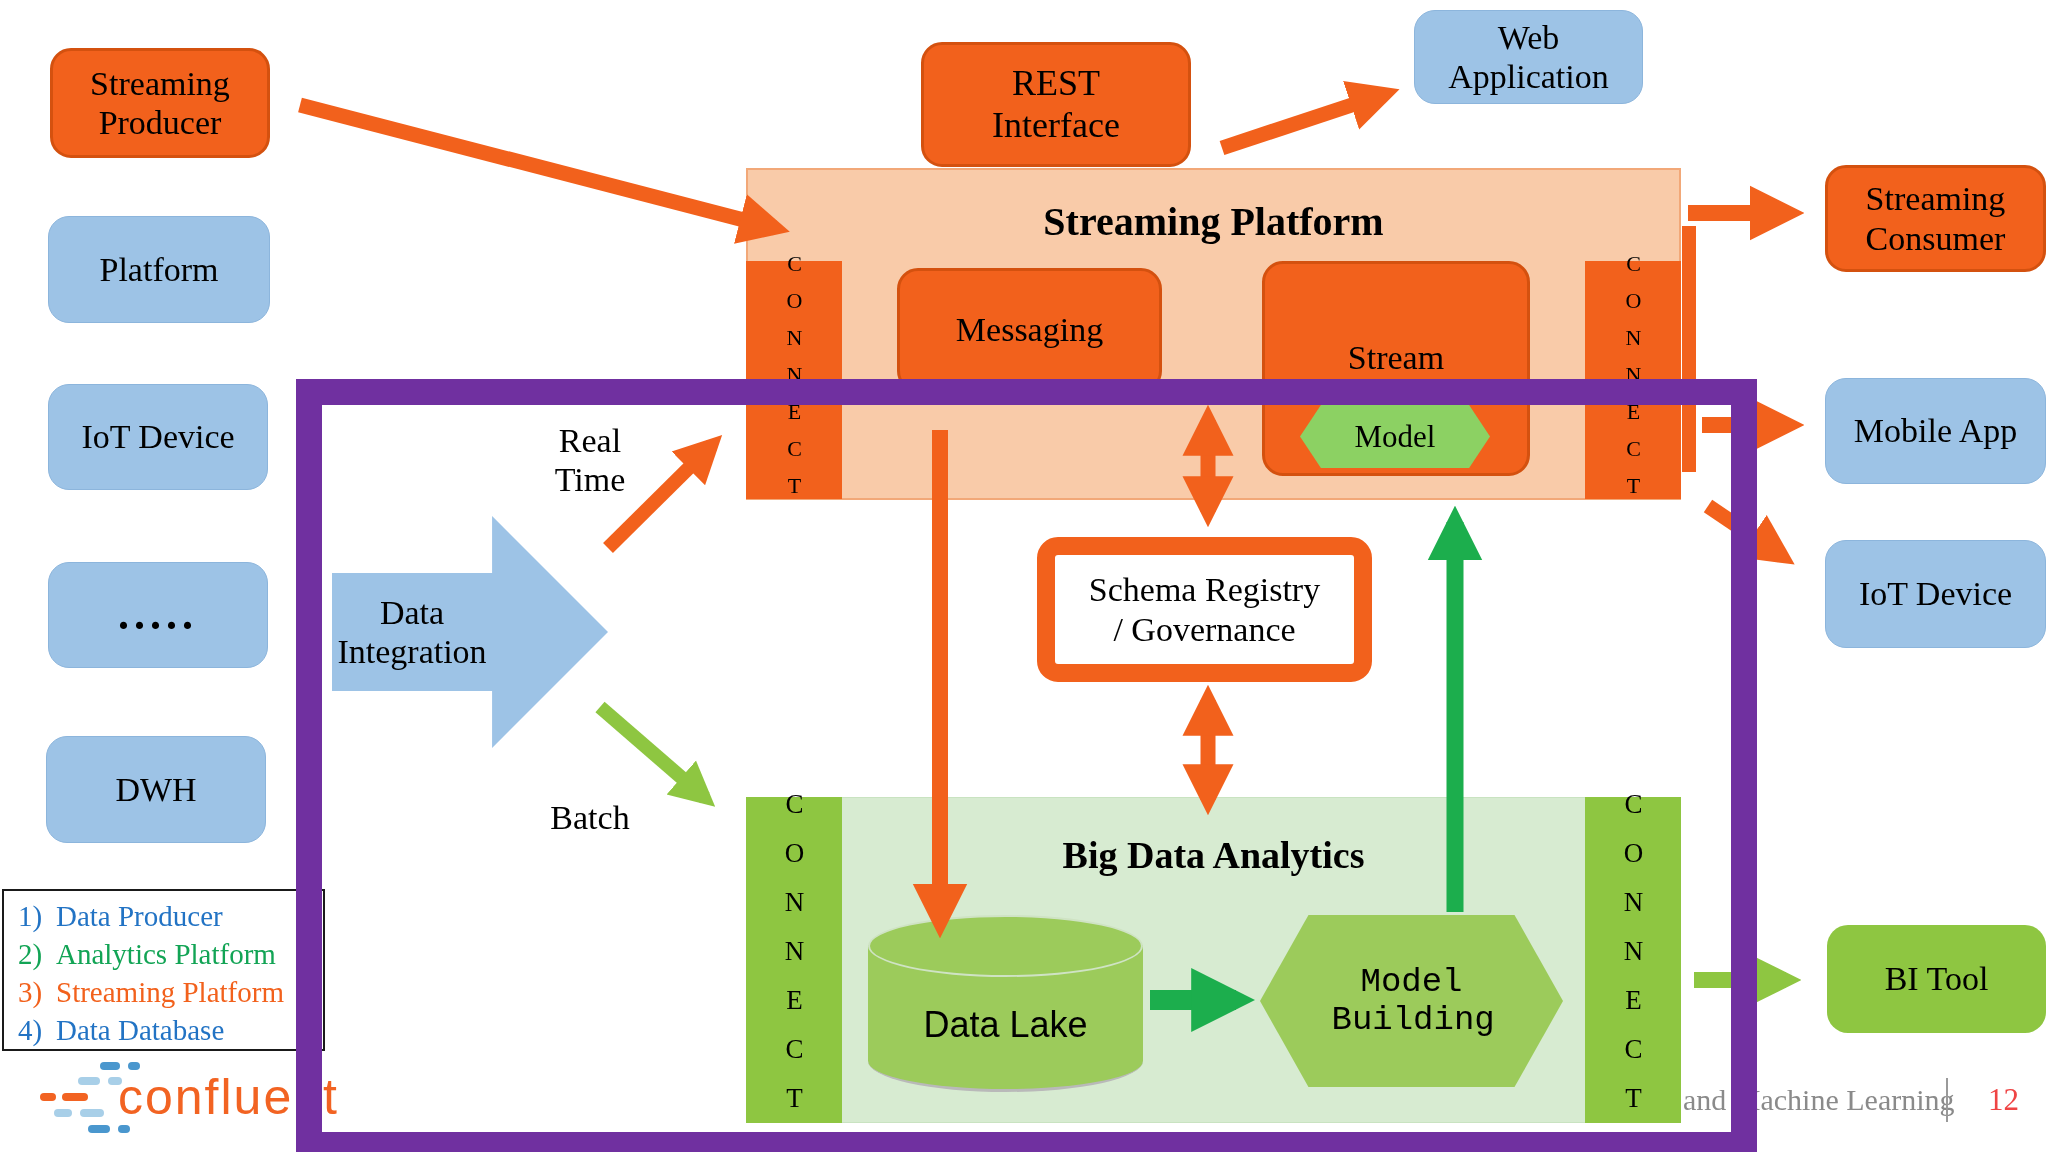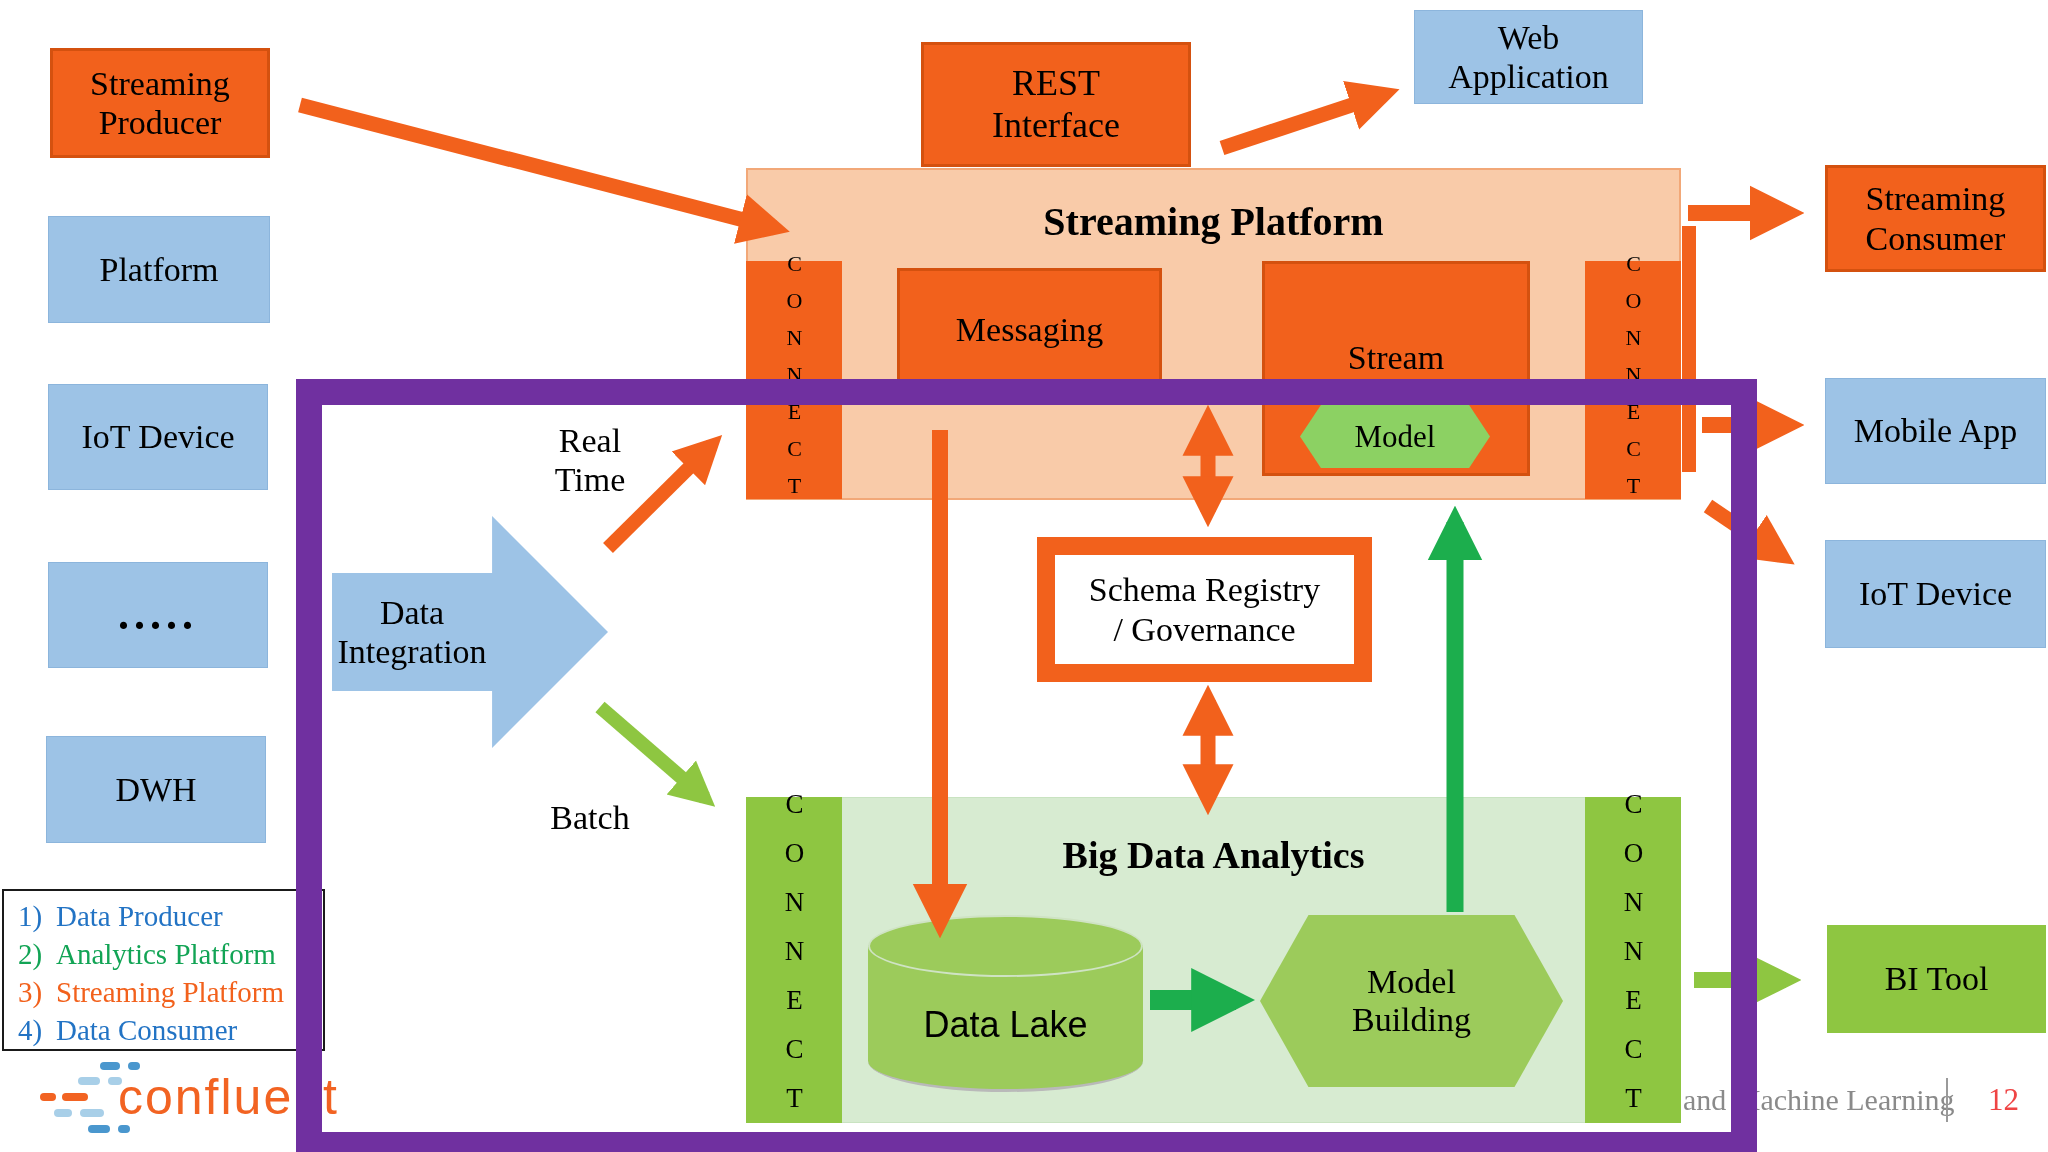--- a/index.html
+++ b/index.html
@@ -1,20 +1,20 @@
 <!DOCTYPE html>
 <html><head>
 <meta charset="utf-8">
 <style>
   html,body{margin:0;padding:0;background:#ffffff;}
   #canvas{position:relative;width:2048px;height:1152px;background:#ffffff;overflow:hidden;
           font-family:"Liberation Serif",serif;color:#000;}
   .abs{position:absolute;}
   .box{display:flex;align-items:center;justify-content:center;text-align:center;
-       font-size:34px;line-height:1.15;}
+       font-size:34px;line-height:1.15;border-radius:21px;}
   .orange-box{background:#F2611C;border:3px solid #D4510F;box-sizing:border-box;}
   .blue-box{background:#9DC3E6;border:1px solid #8CB5DC;box-sizing:border-box;}
   .green-box{background:#8EC641;box-sizing:border-box;}
   .panel-peach{background:#F9CBA9;border:2px solid #F2A878;box-sizing:border-box;}
   .panel-green{background:#D7EBD1;border:1px solid #C9E3C1;box-sizing:border-box;}
   .panel-title{font-weight:bold;font-size:40px;text-align:center;}
   .connect-bar{background:#F2611C;display:flex;align-items:center;justify-content:center;}
   .connect-bar.green{background:#8EC641;}
   .connect-text{writing-mode:vertical-rl;text-orientation:upright;font-size:22px;
                 letter-spacing:12px;font-family:"Liberation Serif",serif;}
@@ -129,21 +129,21 @@
                 border-bottom:3px solid #B9B9B9;box-sizing:border-box;"></div>
     <div class="abs" style="left:0;top:30px;width:275px;height:116px;background:#9CCB5B;"></div>
     <div class="abs" style="left:0;top:0;width:275px;height:62px;background:#9CCB5B;border-radius:50%;
                 border:2px solid #CFE3C4;box-sizing:border-box;"></div>
     <div class="abs box sans-label" style="left:0;top:70px;width:275px;height:80px;font-size:36px;">
       <span>Data Lake</span>
     </div>
   </div>
   <div class="abs hex" style="left:1260px;top:915px;width:303px;height:172px;background:#9CCB5B;font-size:34px;
               clip-path:polygon(16% 0,84% 0,100% 50%,84% 100%,16% 100%,0 50%);z-index:20;">
-    <span class="narrow" style="max-width:160px;">Model Building</span>
+    <span class="narrow" style="max-width:160px;font-family:Liberation Mono, monospace;">Model Building</span>
   </div>
 
   <svg class="abs" style="left:0;top:0;z-index:40;" width="2048" height="1152" viewBox="0 0 2048 1152">
     <defs>
       <marker id="ah-o" viewBox="0 0 10 10" refX="7" refY="5" markerWidth="3.4" markerHeight="3.6" orient="auto-start-reverse">
           <path d="M0,0 L10,5 L0,10 Z" fill="#F2611C"></path>
         </marker>
       <marker id="ah-g" viewBox="0 0 10 10" refX="7" refY="5" markerWidth="3.2" markerHeight="3.4" orient="auto-start-reverse">
           <path d="M0,0 L10,5 L0,10 Z" fill="#1CAE4D"></path>
         </marker>
@@ -177,21 +177,21 @@
     <div class="legend-row lg-green">
       <span class="legend-num">2)</span>
       <span>Analytics Platform</span>
     </div>
     <div class="legend-row lg-orange">
       <span class="legend-num">3)</span>
       <span>Streaming Platform</span>
     </div>
     <div class="legend-row lg-blue">
       <span class="legend-num">4)</span>
-      <span>Data Consumer</span>
+      <span>Data Database</span>
     </div>
   </div>
 
   <div class="abs" style="left:30px;top:1050px;width:320px;height:100px;z-index:30;">
     <div>
       <span class="dash" style="left:70px;top:12px;width:20px;background:#4A97CE;"></span>
       <span class="dash" style="left:98px;top:12px;width:12px;background:#4A97CE;"></span>
       <span class="dash" style="left:48px;top:27px;width:22px;background:#A8CFE8;"></span>
       <span class="dash" style="left:78px;top:27px;width:14px;background:#A8CFE8;"></span>
       <span class="dash" style="left:10px;top:43px;width:16px;background:#F26322;"></span>

